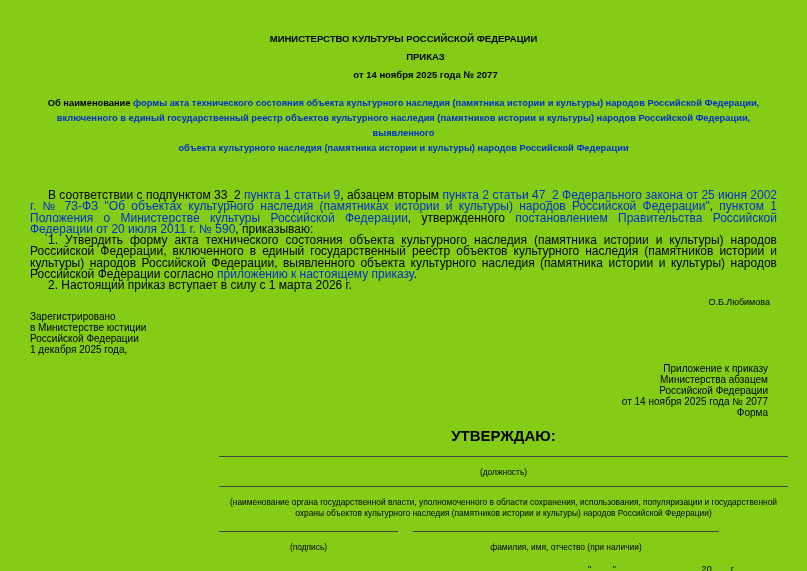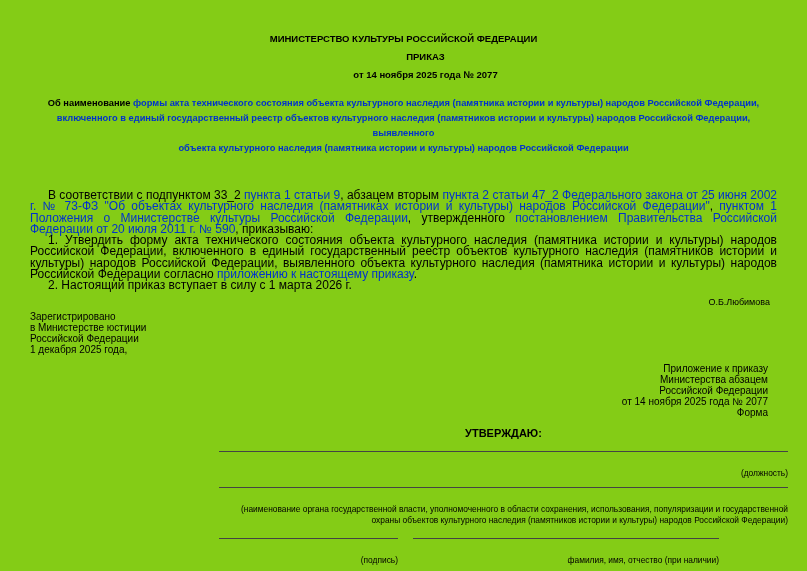--- a/index.html
+++ b/index.html
@@ -45,24 +45,24 @@
     text-align:right;
     font-size:10px;
     line-height:11px;
     padding-left:16px;
   }
   .approval{
     margin:9px 19px 0 219px;
     width:569px;
     font-size:9px;
   }
-  .approval .heading{ text-align:center; font-weight:bold; font-size:11px; }
+  .approval .heading{ text-align:center; font-weight:bold; font-size:15px; }
   .rule{ border:0; border-top:1px solid #444; height:0; margin:0; }
   .rule-full{ margin-top:12px; }
-  .caption{ text-align:right; font-size:8.4px; line-height:10.5px; margin-top:16px; }
+  .caption{ text-align:center; font-size:8.4px; line-height:10.5px; margin-top:10px; }
   .rule-authority{ margin-top:9px; }
   .sig-row{ display:flex; margin-top:13px; }
   .sig-col{ width:179px; }
   .name-col{ width:306px; margin-left:15px; }
   .date-block{ margin-top:11px; text-align:right; }
   .date-line{ font-size:9px; padding-right:52px; letter-spacing:0.3px; }
   .date-caption{ font-size:10px; margin-top:2px; padding-right:46px; }
   .act-heading{
     margin:21px 30px 0 30px;
     text-align:center;

